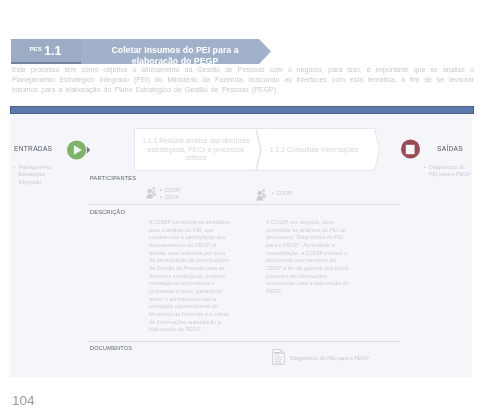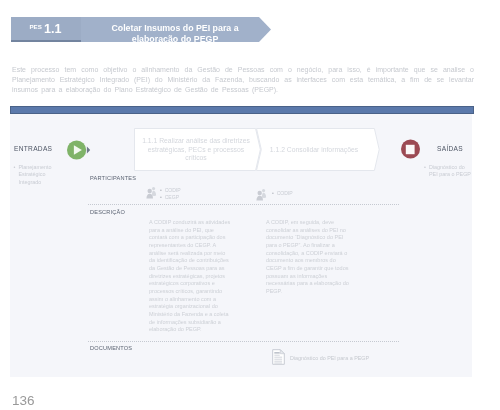--- a/index.html
+++ b/index.html
@@ -1,21 +1,21 @@
 <!DOCTYPE html>
 <html><head>
 <meta charset="utf-8">
 <style>
   html,body{margin:0;padding:0;}
   body{width:500px;height:410px;background:#fff;font-family:"Liberation Sans",sans-serif;}
   .page{position:relative;width:500px;height:410px;overflow:hidden;background:#fff;}
 
   .doc-title{position:absolute;left:15px;top:11px;font-size:8.8px;font-weight:bold;color:#bfc3ca;white-space:nowrap;letter-spacing:.02px;}
 
-  .banner-wrap{position:absolute;left:11px;top:17px;width:262px;height:26px;}
+  .banner-wrap{position:absolute;left:11px;top:39px;width:262px;height:26px;}
   .banner-shape{position:absolute;left:0;top:0;width:262px;height:25px;background:#a1b1ca;
       clip-path:polygon(0 0, 248px 0, 260px 12.5px, 248px 25px, 0 25px);}
   .badge-box{position:absolute;left:0;top:0;width:70px;height:25px;background:#9cacc5;}
   .badge-underline{position:absolute;left:0;top:23px;width:70px;height:2px;background:#73849f;}
   .badge-text{position:absolute;left:3px;top:-1px;width:63px;height:25px;display:flex;align-items:center;justify-content:center;color:#fff;}
   .badge-prefix{font-size:6.2px;font-weight:bold;letter-spacing:.1px;margin-right:2px;position:relative;top:-2.2px;}
   .badge-num{font-size:12.6px;font-weight:bold;letter-spacing:0;}
   .banner-title{position:absolute;left:93px;top:0px;width:142px;height:34px;display:flex;align-items:center;justify-content:center;text-align:center;color:#fff;font-size:8.8px;font-weight:bold;line-height:10.6px;}
 
   .intro{position:absolute;left:12px;top:65px;width:462px;font-size:7px;line-height:9.8px;color:#c6c9cf;text-align:justify;word-spacing:1.3px;}
@@ -151,14 +151,14 @@
     <g stroke="#cdd1d8" stroke-width="0.9">
       <line x1="2.3" y1="6.2" x2="7.7" y2="6.2"></line>
       <line x1="2.3" y1="8.2" x2="10.1" y2="8.2"></line>
       <line x1="2.3" y1="10.2" x2="10.1" y2="10.2"></line>
       <line x1="2.3" y1="12.2" x2="10.1" y2="12.2"></line>
       <line x1="2.3" y1="14.0" x2="10.1" y2="14.0"></line>
     </g>
   </svg>
   <div class="doc-label" style="left:290px;top:355px;">Diagnóstico do PEI para a PEGP</div>
 
-  <div class="page-num">136</div>
+  <div class="page-num">104</div>
 </div>
 
 </body></html>

